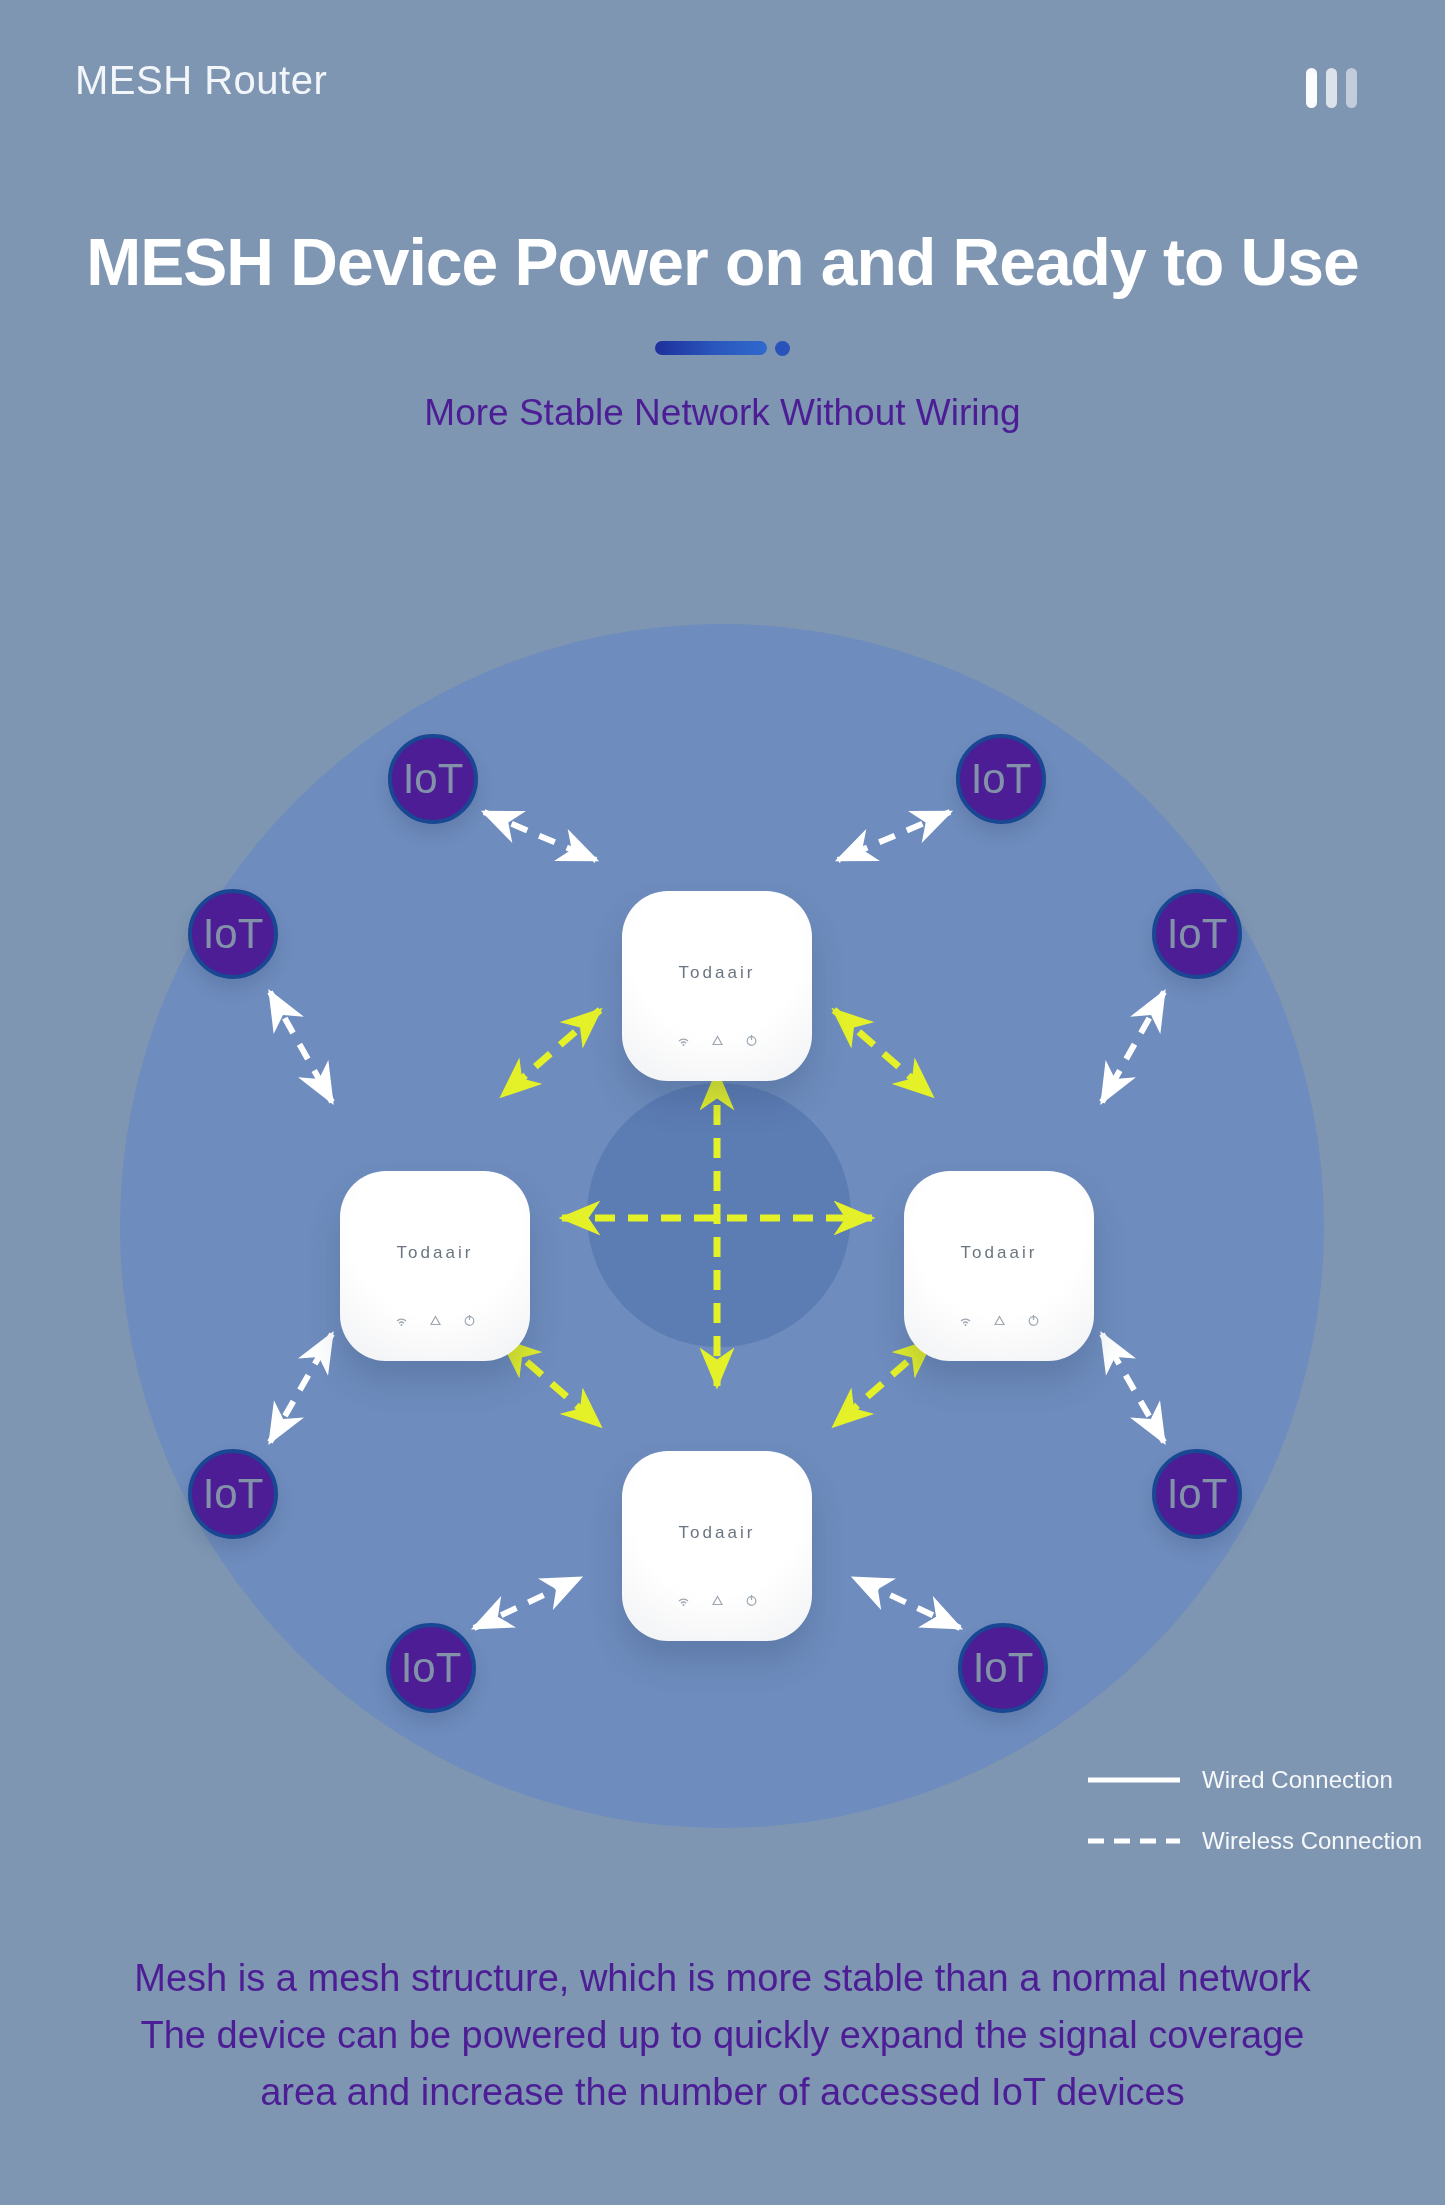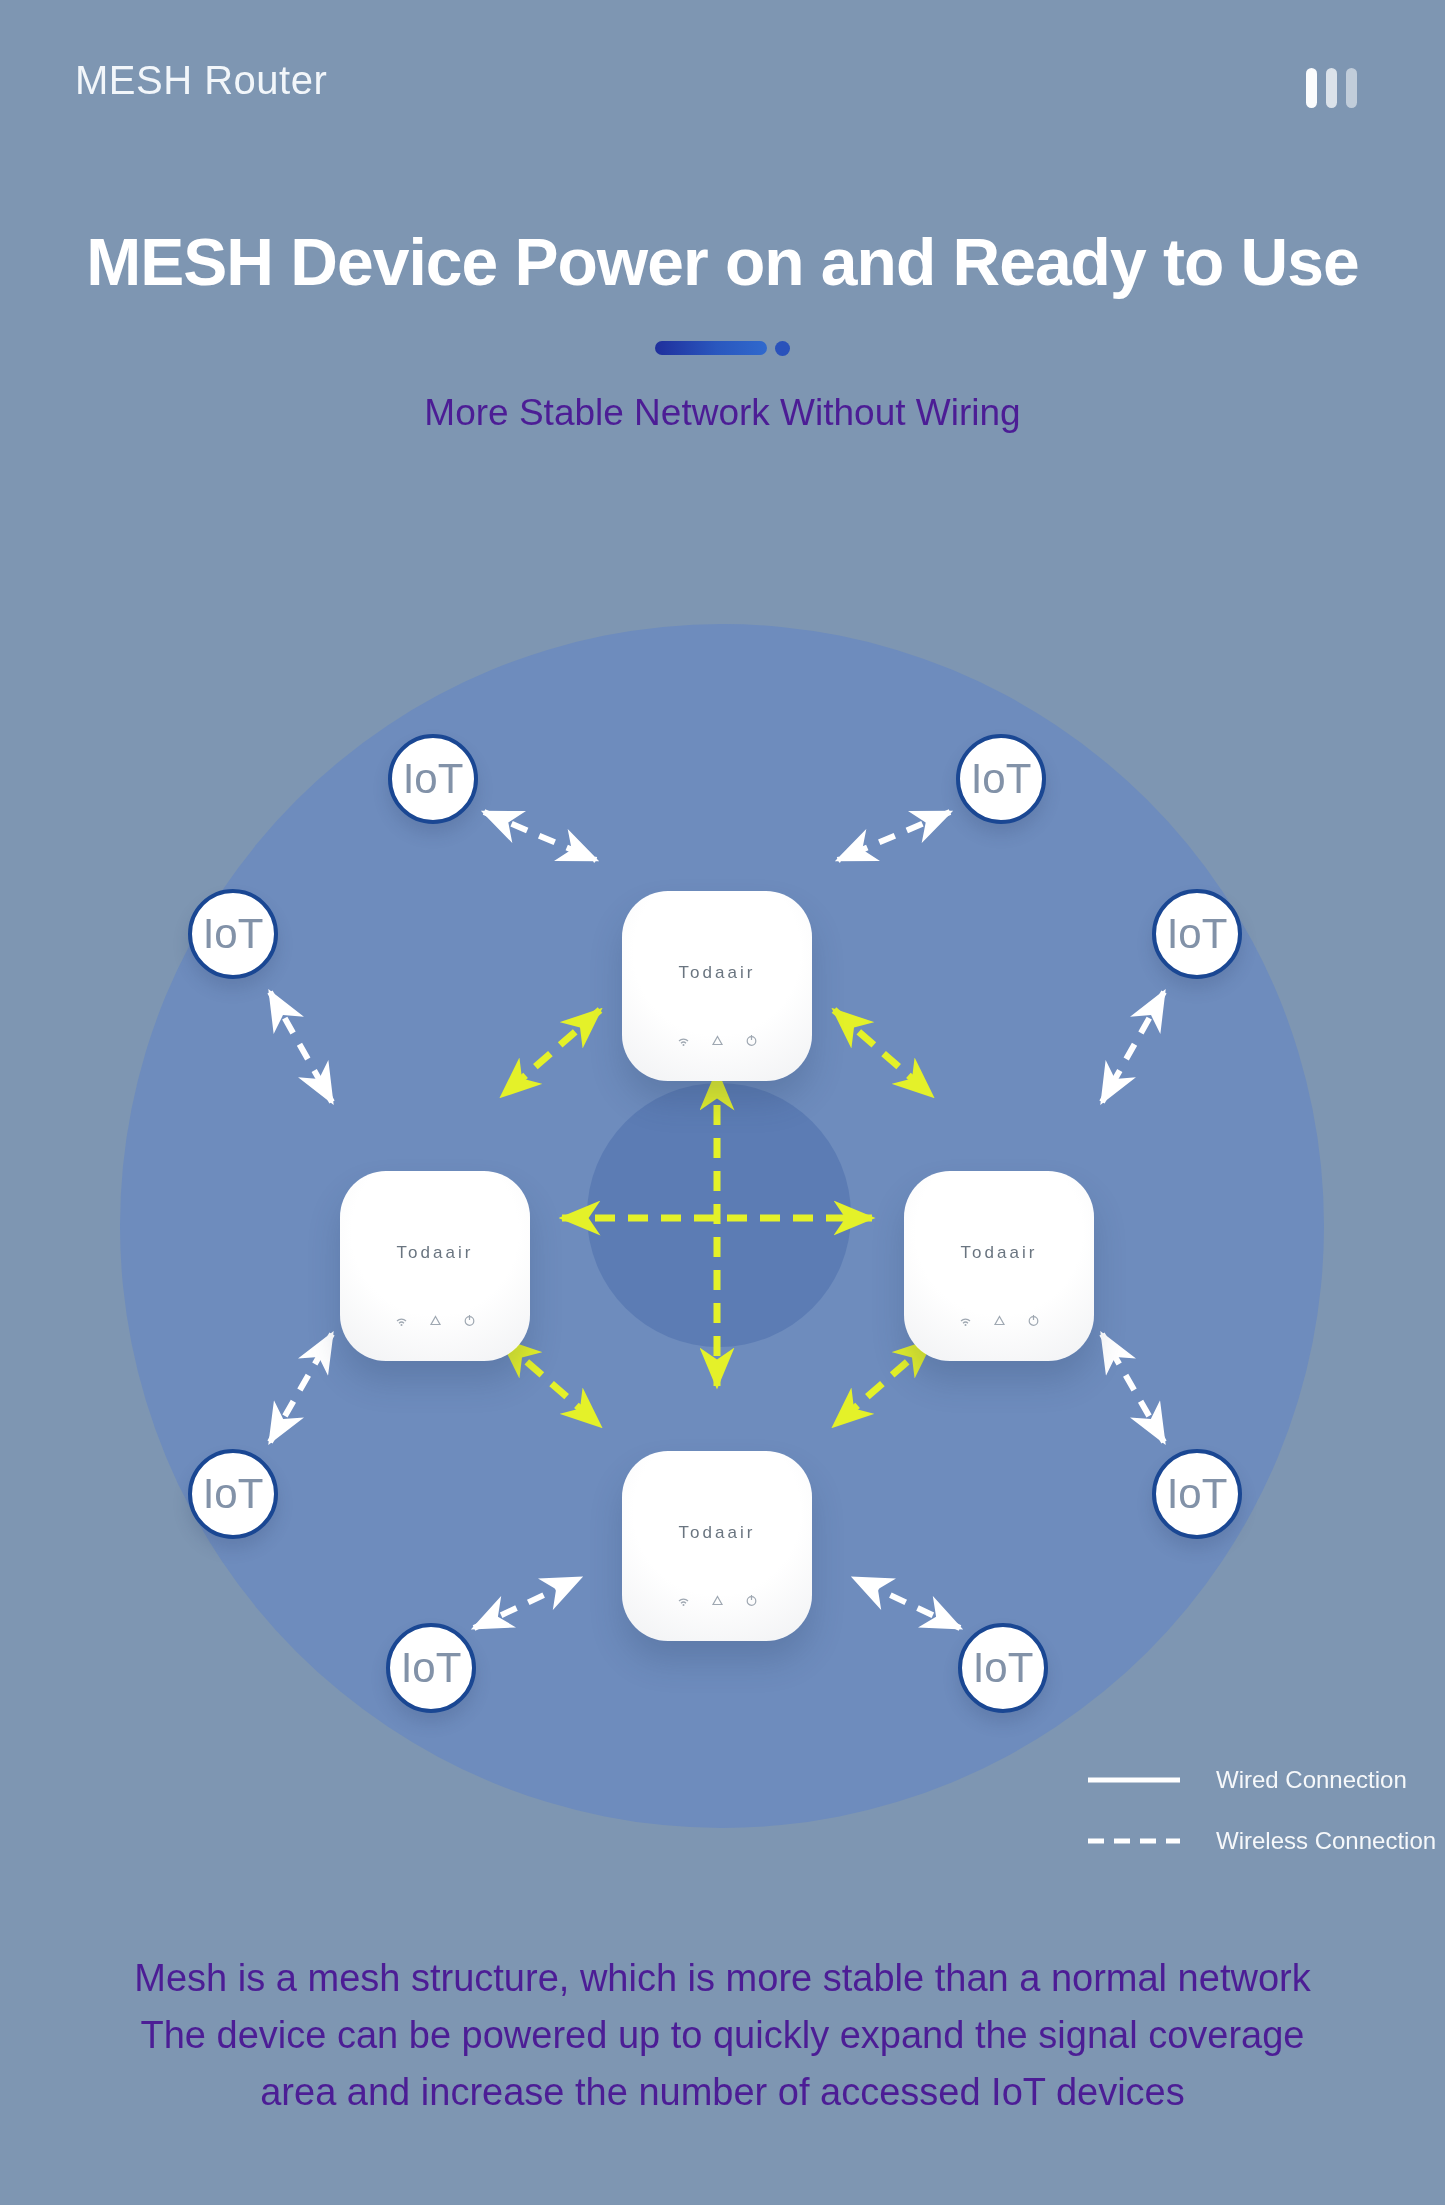--- a/index.html
+++ b/index.html
@@ -59,35 +59,35 @@
     position:absolute;bottom:34px;width:100%;display:flex;
     justify-content:center;gap:21px;
   }
   .router .indicators svg{display:block;}
   .router-top{left:622px;top:843px;}
   .router-left{left:340px;top:1123px;}
   .router-right{left:904px;top:1123px;}
   .router-bottom{left:622px;top:1403px;}
   .iot{
     position:absolute;width:90px;height:90px;border-radius:50%;z-index:3;
-    background:#ffffff;border:4px solid #1A4793;box-sizing:border-box;
+    background:#4c1d95;border:4px solid #1A4793;box-sizing:border-box;
     display:flex;align-items:center;justify-content:center;
     font-size:42px;color:#8292A8;
     box-shadow:0 10px 16px rgba(42,62,100,.18);
   }
   .iot-1{left:388px;top:734px;}  .iot-2{left:956px;top:734px;}
   .iot-3{left:188px;top:889px;}  .iot-4{left:1152px;top:889px;}
   .iot-5{left:188px;top:1449px;} .iot-6{left:1152px;top:1449px;}
   .iot-7{left:386px;top:1623px;} .iot-8{left:958px;top:1623px;}
   
   .legend{
     position:absolute;left:1086px;top:1766px;display:flex;
     flex-direction:column;gap:33px;z-index:4;
   }
-  .legend .row{display:flex;align-items:center;gap:34px;}
+  .legend .row{display:flex;align-items:center;gap:20px;}
   .legend .label{font-size:24px;color:#F6F8FA;white-space:nowrap;}
   
   .description{
     position:absolute;left:0;top:1950px;width:100%;text-align:center;
     font-size:38px;line-height:57px;color:#4c1d95;z-index:4;
   }
 </style>
 </head>
 <body>
 

